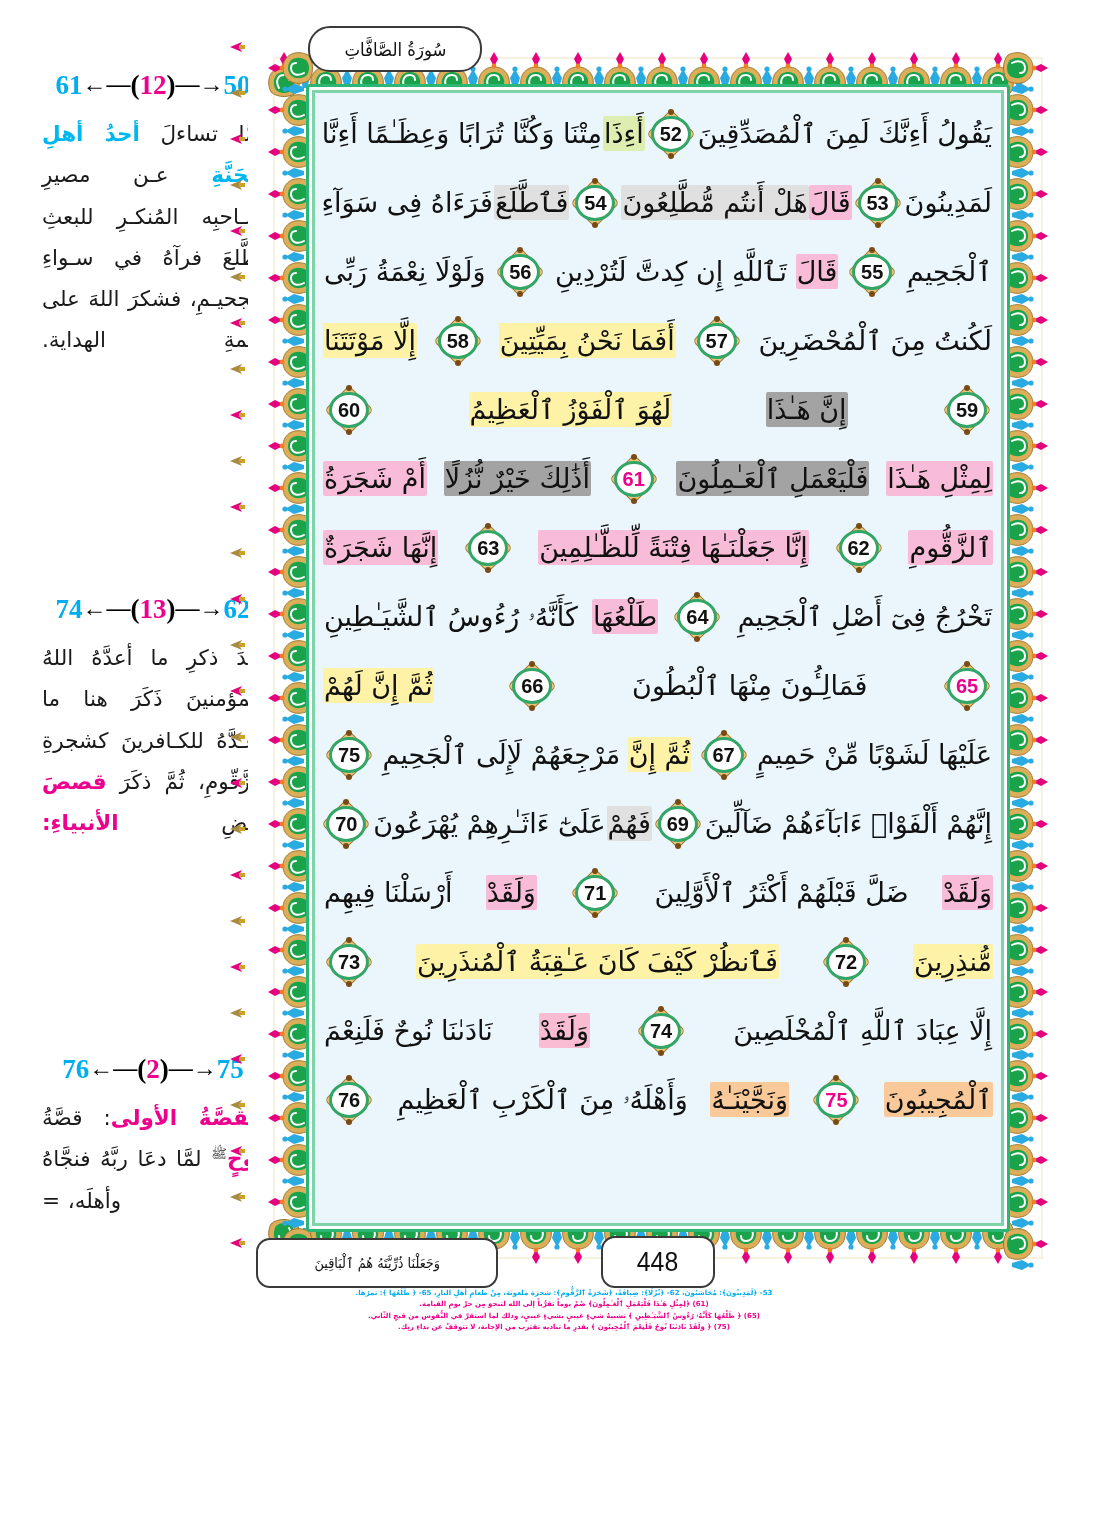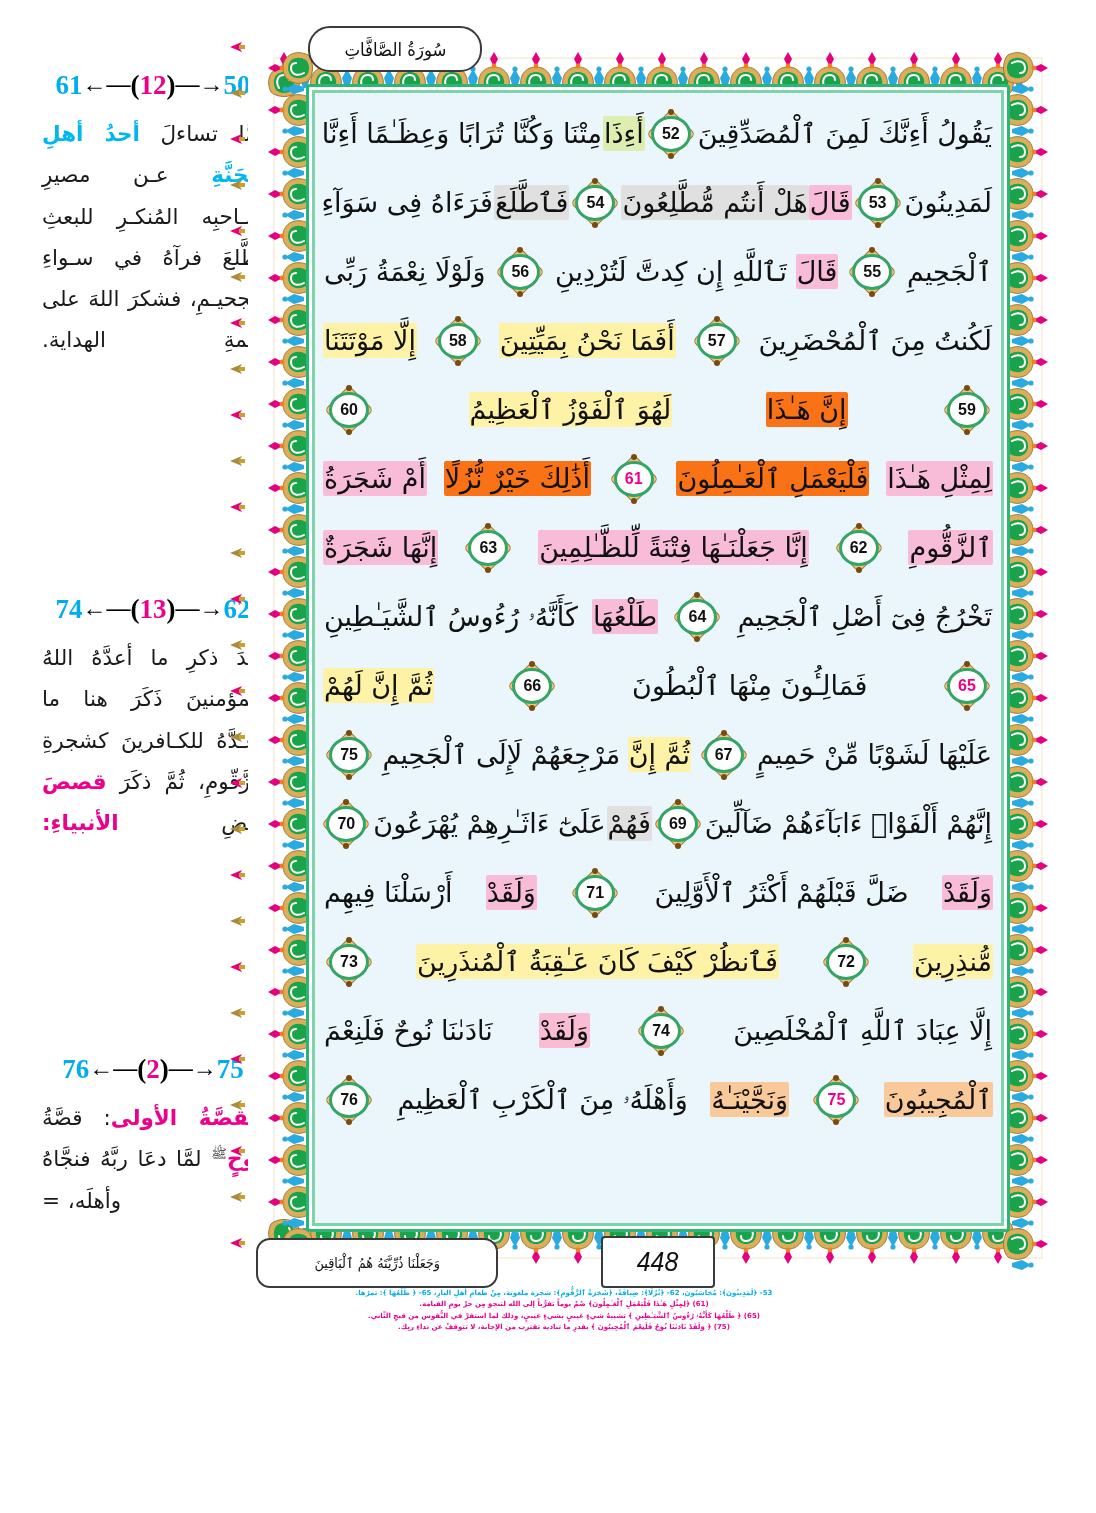--- a/index.html
+++ b/index.html
@@ -63,21 +63,21 @@
   }
   .q-seg{
     font-family:"DejaVu Sans",sans-serif;
     font-size:27px;color:#111111;line-height:1.15;
     padding:2px 1px;border-radius:2px;
   }
   .hl-green {background:#ddeeb0;}
   .hl-pink  {background:#f9bcd8;}
   .hl-gray  {background:#e0e0e0;}
   .hl-yellow{background:#fdf2a6;}
-  .hl-blue  {background:#f97316;}
+  .hl-blue  {background:#a3a3a3;}
   .hl-rose  {background:#f9bcd2;}
   .hl-orange{background:#fac99a;}
   .hl-none  {background:transparent;}
 
   
   .ayah{
     position:relative;display:inline-flex;align-items:center;justify-content:center;
     width:46px;height:54px;flex:0 0 46px;margin:0 3px;
   }
   .ayah .lozenge{
@@ -90,41 +90,41 @@
     background:#7a4a14;transform:translateX(-50%);
   }
   .ayah .pip.top{top:2px;} .ayah .pip.bot{bottom:2px;}
   .ayah .ring{
     position:relative;width:34px;height:30px;border-radius:50%;
     border:3px solid #33a667;background:#ffffff;
     display:flex;align-items:center;justify-content:center;
   }
   .ayah .num{
     font-family:"Liberation Sans",sans-serif;font-weight:bold;
-    font-size:16px;color:#111111;line-height:1;direction:ltr;
+    font-size:20px;color:#111111;line-height:1;direction:ltr;
   }
   .ayah.magenta .num{color:#ec008c;}
 
   
   .cartouche{
     position:absolute;background:#ffffff;border:2px solid #3a3a3a;
     border-radius:22px;display:flex;align-items:center;justify-content:center;
     z-index:6;
   }
   .cartouche span{
     font-family:"DejaVu Sans",sans-serif;color:#111111;white-space:nowrap;
     transform:scaleX(.92);
   }
   #surah-cartouche{left:60px;top:-6px;width:170px;height:42px;}
   #surah-cartouche span{font-size:18px;}
   #juz-cartouche{right:60px;top:-6px;width:160px;height:40px;}
   #juz-cartouche span{font-size:14px;}
   #page-cartouche{
     left:50%;bottom:-4px;transform:translateX(-50%);
-    width:110px;height:48px;border-radius:4px;font-style:italic;
+    width:110px;height:48px;border-radius:14px;
   }
   #page-cartouche span{font-family:"Liberation Sans",sans-serif;font-size:27px;}
   #catch-cartouche{left:8px;bottom:-4px;width:238px;height:46px;border-radius:14px;}
   #catch-cartouche span{font-size:14px;}
 
   
   #footnotes{
     position:absolute;left:16px;top:1288px;width:1096px;
     direction:rtl;text-align:center;
   }

